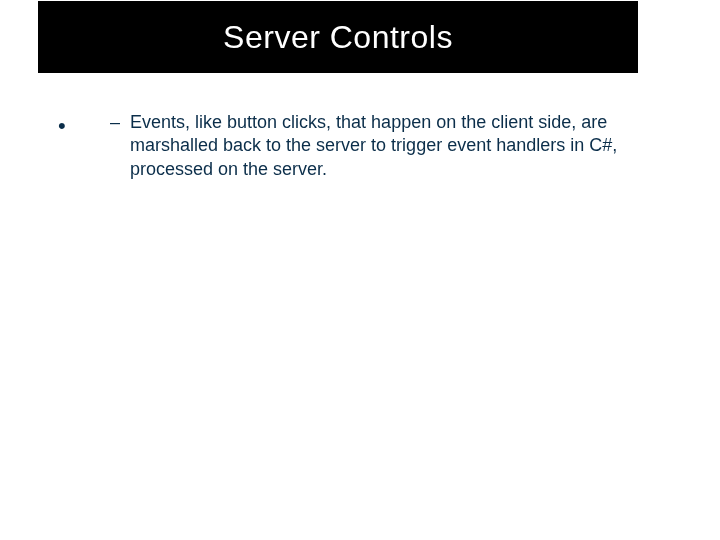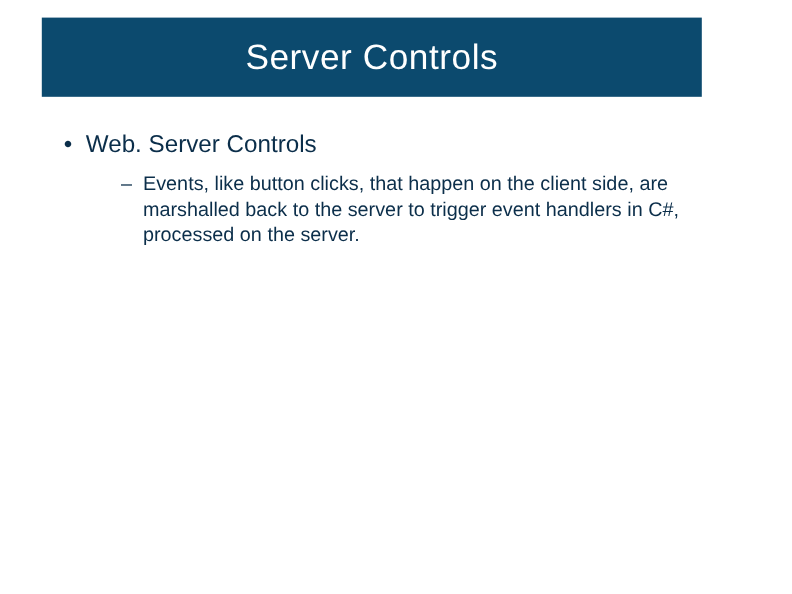--- a/index.html
+++ b/index.html
@@ -11,24 +11,24 @@
     font-family: Verdana, Geneva, sans-serif;
     color: #0b2e4a;
     overflow: hidden;
   }
   .slide {
     width: 720px;
     height: 540px;
     position: relative;
   }
   .title-bar {
-    background: #0c4a6e;
+    background: #000000;
     width: 600px;
     margin-left: 38px;
-    margin-top: 16px;
+    margin-top: 1px;
     height: 72px;
     display: flex;
     align-items: center;
     justify-content: center;
   }
   .title-bar h1 {
     margin: 0;
     font-weight: 400;
     font-size: 32px;
     color: #ffffff;
@@ -103,21 +103,20 @@
 
 <div class="slide">
 
   <div class="title-bar">
     <h1>Server Controls</h1>
   </div>
 
   <div class="content">
     <ul class="level1">
       <li>
-        <span>Web. Server Controls</span>
         <ul class="level2">
           <li>
             <span>Events, like button clicks, that happen on the client side, are marshalled back to the server to trigger event handlers in C#, processed on the server.</span>
           </li>
         </ul>
       </li>
     </ul>
   </div>
 
 </div>

